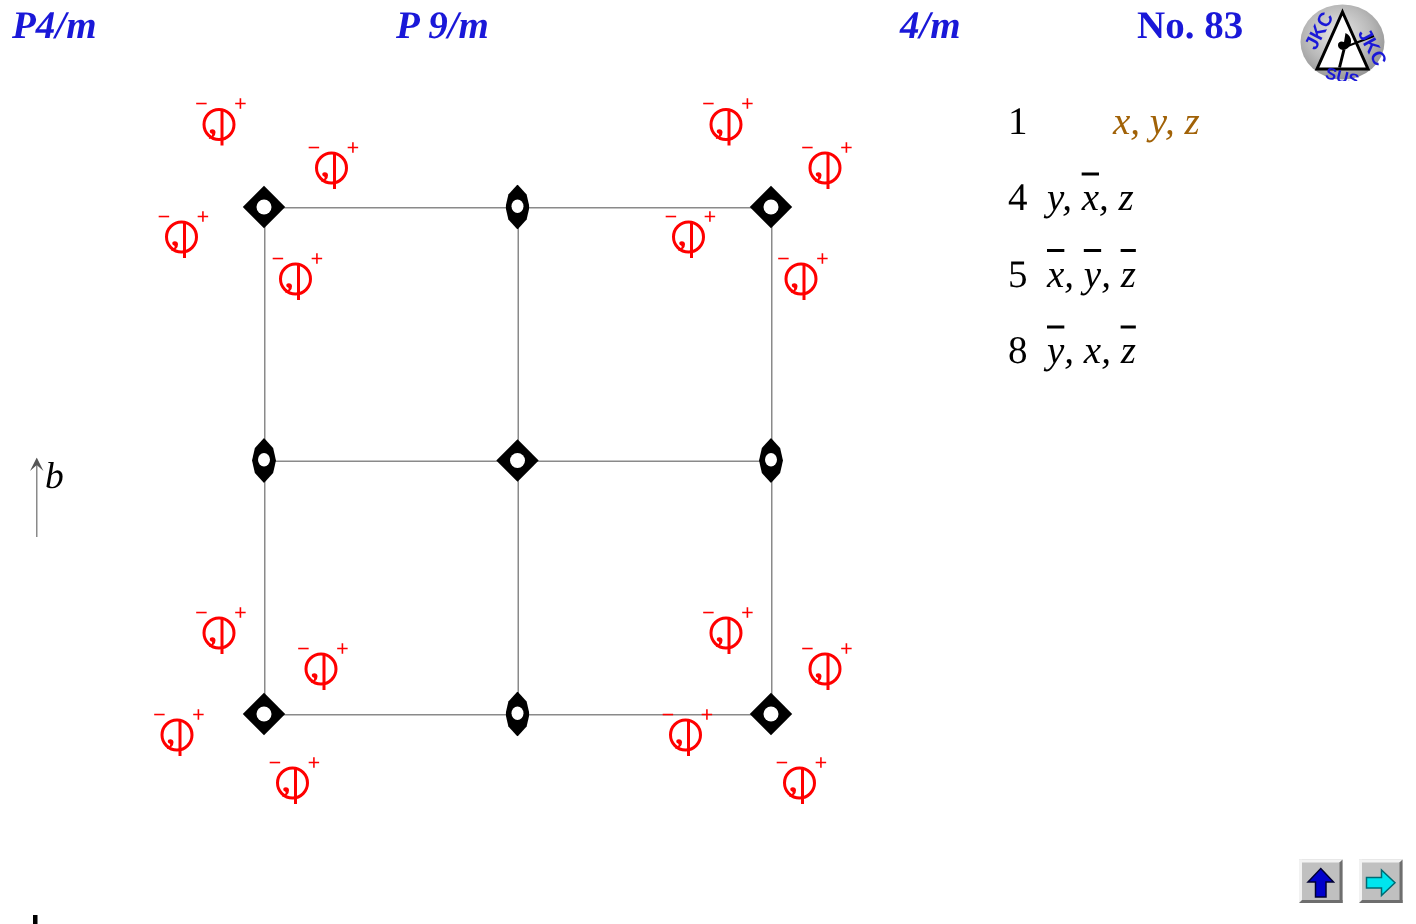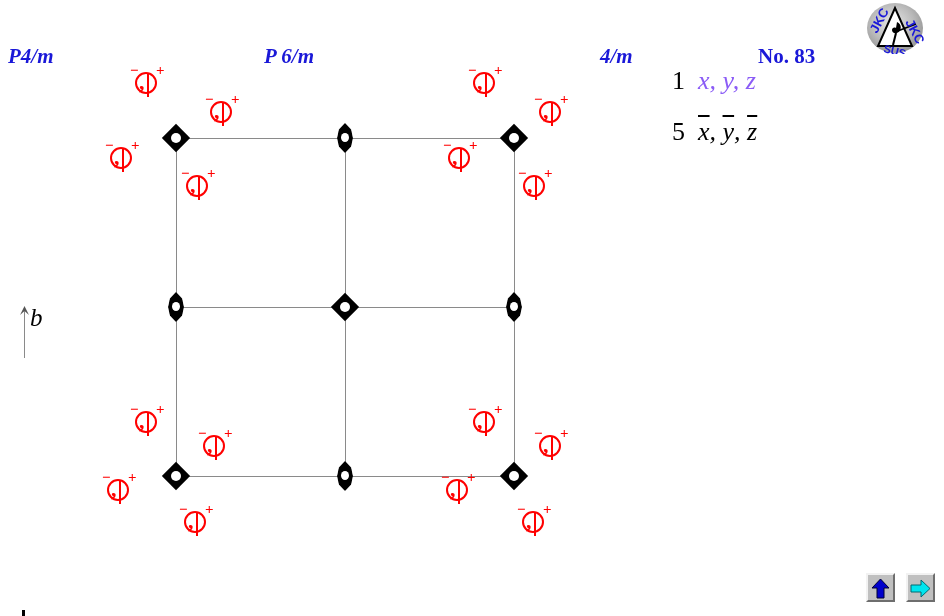--- a/index.html
+++ b/index.html
@@ -14,26 +14,25 @@
     overflow: hidden;
     font-family: "Liberation Serif", serif;
   }
 
   
   .hdr {
     position: absolute;
     top: 0;
     color: #1a18d8;
     font-family: "Liberation Serif", serif;
-    font-size: 21px;
+    font-size: 26px;
     font-weight: bold;
     font-style: italic;
     white-space: nowrap;
     line-height: 34px;
-    margin-top: 39px;
   }
   .hdr.upright { font-style: normal; }
   #hdr-short  { left: 8px; }
   #hdr-full   { left: 264px; }
   #hdr-point  { left: 600px; text-align: center; }
   #hdr-number { left: 758px; font-style: normal; text-align: center; }
 
   
   #logo {
     position: absolute;
@@ -201,21 +200,21 @@
     width: 26px;
     text-align: left;
     color: #000;
     font-style: normal;
   }
   .op-coord {
     display: inline-block;
     font-style: italic;
     color: #000;
   }
-  .op-row.first .op-coord { color: #8b5cf6; }
+  .op-row.first .op-coord { color: #a16207; margin-left: 44px; }
   .ovl {
     text-decoration: overline;
     display: inline-block;
   }
 
   
   .navbtn {
     position: absolute;
     width: 29px;
     height: 29px;
@@ -227,21 +226,21 @@
     box-sizing: border-box;
   }
   #btn-up    { left: 866px; top: 573px; }
   #btn-right { left: 906px; top: 573px; }
   .navbtn svg { display: block; margin: 3px auto 0; }
 </style>
 </head>
 <body>
 
 <div class="hdr" id="hdr-short">P4/m</div>
-<div class="hdr" id="hdr-full">P 6/m</div>
+<div class="hdr" id="hdr-full">P 9/m</div>
 <div class="hdr" id="hdr-point">4/m</div>
 <div class="hdr upright" id="hdr-number">No. 83</div>
 
 <div id="logo">
   <svg width="58" height="52" viewBox="0 0 58 52">
     <defs>
       <radialGradient id="lg" cx="45%" cy="40%" r="65%">
         <stop offset="0%" stop-color="#e8e8e8"></stop>
         <stop offset="60%" stop-color="#b9b9b9"></stop>
         <stop offset="100%" stop-color="#8f8f8f"></stop>
@@ -426,21 +425,23 @@
         <path d="M6.5 0 L11 9 L6.5 5 L2 9 Z" fill="#555"></path>
       </svg>
   </div>
   <div id="axis-b-label">b</div>
 
   <div id="origin-corner"></div>
 </div>
 
 <div id="ops">
     <div class="op-row first"><span class="op-num">1</span><span class="op-coord">x, y, z</span></div>
+    <div class="op-row"><span class="op-num">4</span><span class="op-coord">y, <span class="ovl">x</span>, z</span></div>
     <div class="op-row"><span class="op-num">5</span><span class="op-coord"><span class="ovl">x</span>, <span class="ovl">y</span>, <span class="ovl">z</span></span></div>
+    <div class="op-row"><span class="op-num">8</span><span class="op-coord"><span class="ovl">y</span>, x, <span class="ovl">z</span></span></div>
   </div>
 
 <div class="navbtn" id="btn-up">
   <svg width="21" height="21" viewBox="0 0 21 21">
     <path d="M10.5 1 L19 10 L14 10 L14 20 L7 20 L7 10 L2 10 Z" fill="#0000cc" stroke="#000033" stroke-width="1"></path>
   </svg>
 </div>
 <div class="navbtn" id="btn-right">
   <svg width="21" height="21" viewBox="0 0 21 21">
     <path d="M20 10.5 L11 19 L11 14 L1 14 L1 7 L11 7 L11 2 Z" fill="#00e5ee" stroke="#006b73" stroke-width="1"></path>

